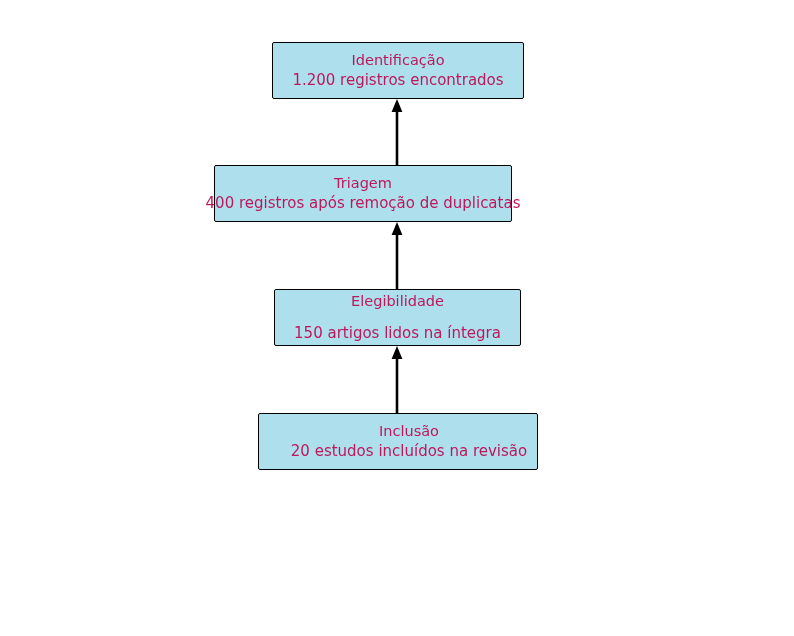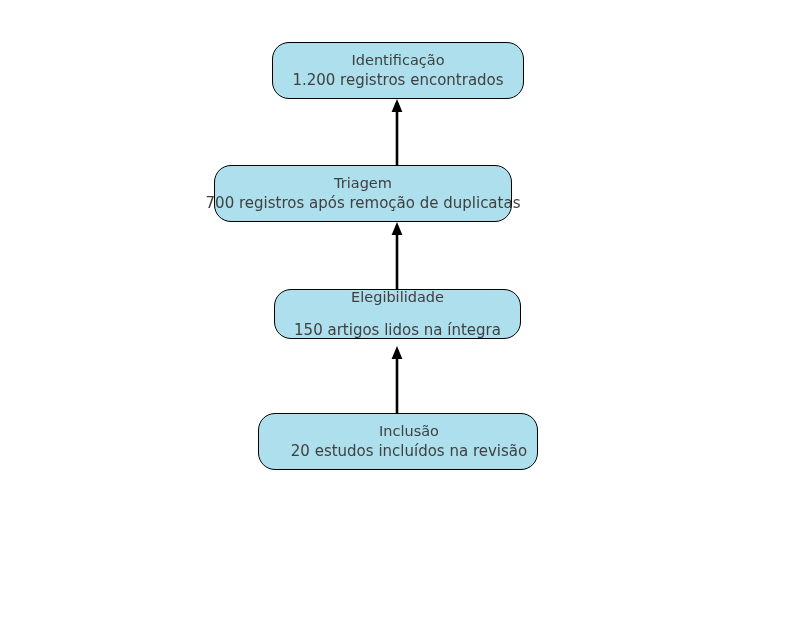--- a/index.html
+++ b/index.html
@@ -16,26 +16,26 @@
   #diagram {
     position: relative;
     width: 794px;
     height: 636px;
   }
   .node {
     position: absolute;
     box-sizing: border-box;
     background: #addfec;
     border: 1.3px solid #000000;
-    border-radius: 17px;
+    border-radius: 2px;
     display: flex;
     flex-direction: column;
     align-items: center;
     justify-content: center;
-    color: #404040;
+    color: #be185d;
     line-height: 1.35;
     text-align: center;
   }
   .node .title,
   .node .detail {
     display: block;
     white-space: nowrap;
   }
   .node .title { font-size: 14.5px; }
   .node .detail { font-size: 15px; }
@@ -50,21 +50,21 @@
   #node-triagem {
     left: 214px;
     top: 165px;
     width: 298px;
     height: 57px;
   }
   #node-elegibilidade {
     left: 274px;
     top: 289px;
     width: 247px;
-    height: 50px;
+    height: 57px;
     gap: 12px;
   }
   #node-inclusao {
     left: 258px;
     top: 413px;
     width: 280px;
     height: 57px;
     padding-left: 22px;
   }
 
@@ -98,21 +98,21 @@
     <span class="detail">1.200 registros encontrados</span>
   </div>
 
   <svg class="arrow" id="arrow-triagem-identificacao" viewBox="0 0 20 66">
     <line x1="10" y1="66" x2="10" y2="11" stroke="#000000" stroke-width="2.6"></line>
     <polygon points="10,0 4.6,13 15.4,13" fill="#000000"></polygon>
   </svg>
 
   <div class="node" id="node-triagem">
     <span class="title">Triagem</span>
-    <span class="detail">700 registros após remoção de duplicatas</span>
+    <span class="detail">400 registros após remoção de duplicatas</span>
   </div>
 
   <svg class="arrow" id="arrow-elegibilidade-triagem" viewBox="0 0 20 67">
     <line x1="10" y1="67" x2="10" y2="11" stroke="#000000" stroke-width="2.6"></line>
     <polygon points="10,0 4.6,13 15.4,13" fill="#000000"></polygon>
   </svg>
 
   <div class="node" id="node-elegibilidade">
     <span class="title">Elegibilidade</span>
     <span class="detail">150 artigos lidos na íntegra</span>

